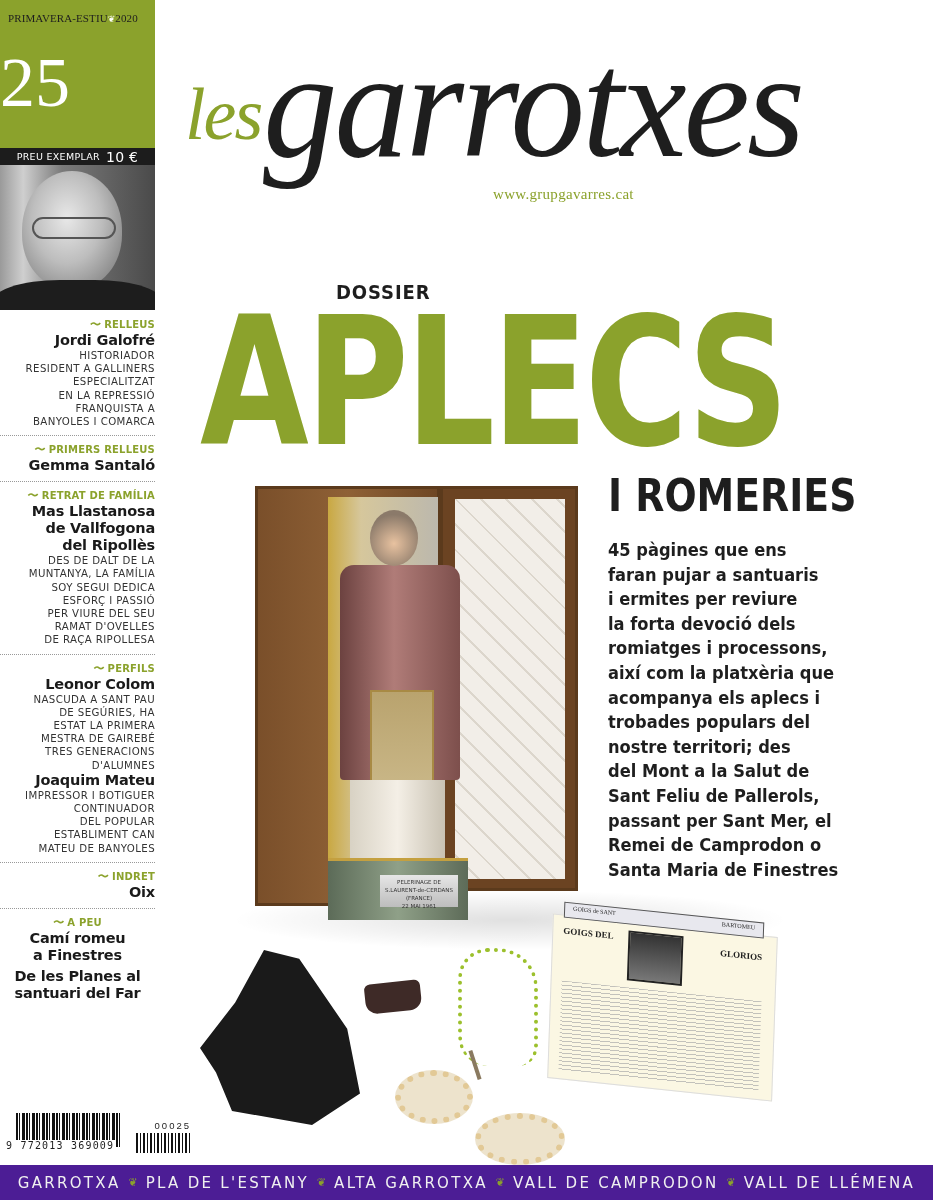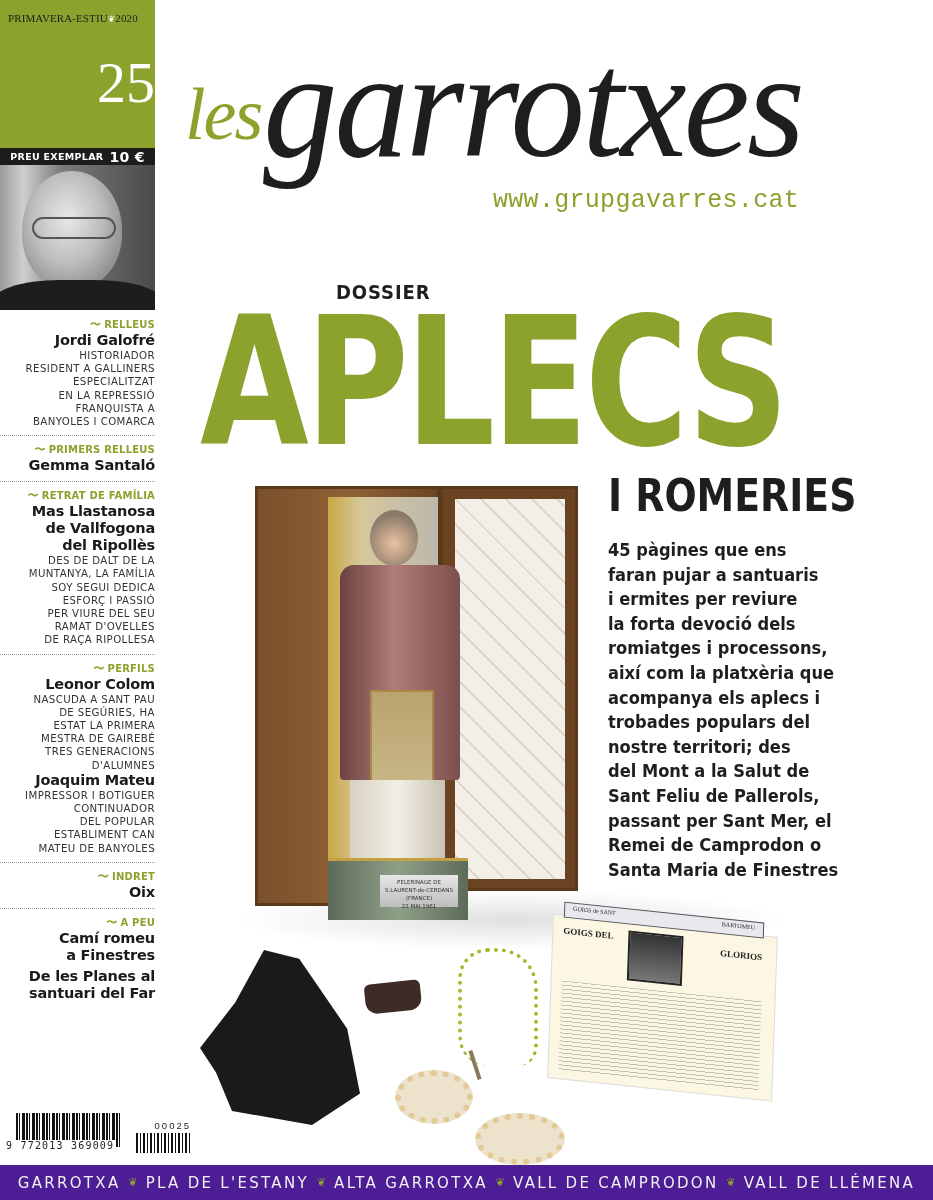--- a/index.html
+++ b/index.html
@@ -3,52 +3,52 @@
 <meta charset="utf-8">
 <style>
   * { box-sizing: border-box; margin: 0; padding: 0; }
   html, body { width: 933px; height: 1200px; background: #fff; overflow: hidden; }
   body { position: relative; font-family: "Liberation Sans", sans-serif; color: #1e1e1e; }
 
   
   .issue-box { position: absolute; left: 0; top: 0; width: 155px; height: 148px; background: #8ba22c; }
   .season { position: absolute; left: 8px; top: 12px; font-family: "Liberation Serif", serif; font-size: 11px; color: #1e1e1e; letter-spacing: 0.1px; white-space: nowrap; }
   .season .leaf { color: #fff; font-size: 9px; }
-  .issue-num { position: absolute; left: 0; width: 155px; top: 40px; text-align: right; font-family: "Liberation Serif", serif; font-size: 58px; line-height: 86px; color: #fff; }
-  .price-bar { position: absolute; left: 0; top: 148px; width: 155px; height: 17px; background: #1c1c1c; color: #fff; font-family: "DejaVu Sans", sans-serif; font-weight: bold; font-size: 9.5px; display: flex; align-items: center; justify-content: center; gap: 6px; letter-spacing: 0.3px; }
+  .issue-num { position: absolute; left: 0; width: 155px; top: 40px; text-align: left; font-family: "Liberation Serif", serif; font-size: 70px; line-height: 86px; color: #fff; }
+  .price-bar { position: absolute; left: 0; top: 148px; width: 155px; height: 17px; background: #1c1c1c; color: #fff; font-family: "DejaVu Sans", sans-serif; font-weight: normal; font-size: 9.5px; display: flex; align-items: center; justify-content: center; gap: 6px; letter-spacing: 0.3px; }
   .price-bar .val { font-size: 14px; }
 
   
   .portrait { position: absolute; left: 0; top: 165px; width: 155px; height: 145px; background: linear-gradient(90deg, #9a9a9a 0%, #cfcfcf 15%, #7a7a7a 40%, #4a4a4a 100%); overflow: hidden; }
   .portrait .head { position: absolute; left: 22px; top: 6px; width: 100px; height: 118px; border-radius: 50% 50% 46% 46%; background: radial-gradient(ellipse at 45% 40%, #e8e8e8 0%, #bdbdbd 45%, #8a8a8a 80%); }
   .portrait .glasses { position: absolute; left: 32px; top: 52px; width: 84px; height: 22px; border: 2px solid #555; border-radius: 12px; }
   .portrait .body { position: absolute; left: -10px; top: 115px; width: 175px; height: 60px; background: #1d1d1d; border-radius: 40% 40% 0 0; }
 
   
   .toc { position: absolute; left: 0; top: 318px; width: 155px; text-align: right; font-family: "DejaVu Sans", sans-serif; }
   .toc-section { padding-bottom: 7px; margin-bottom: 7px; border-bottom: 1px dotted #999; }
-  .toc-section.last { border-bottom: none; }
+  .toc-section.last { border-bottom: none; text-align: center; }
   .toc-kicker { color: #8ba22c; font-weight: bold; font-size: 10px; letter-spacing: 0.2px; line-height: 14px; }
   .toc-kicker .swirl { font-size: 11px; margin-right: 3px; }
   .toc-title { font-weight: bold; font-size: 14.5px; line-height: 17px; color: #1a1a1a; letter-spacing: -0.2px; }
   .toc-desc { font-size: 10.2px; line-height: 13.2px; color: #333; letter-spacing: 0.4px; }
 
   
   .barcode { position: absolute; left: 6px; top: 1113px; width: 115px; height: 38px; }
   .barcode .bars { position: absolute; left: 10px; top: 0; width: 105px; height: 34px; background: repeating-linear-gradient(90deg, #111 0 2px, #fff 2px 3px, #111 3px 4px, #fff 4px 6px, #111 6px 9px, #fff 9px 10px); }
   .barcode .digits { position: absolute; left: 0; top: 27px; font-family: "DejaVu Sans Mono", monospace; font-size: 10px; background: #fff; padding-right: 1px; letter-spacing: 1.2px; }
   .barcode2 { position: absolute; left: 136px; top: 1120px; width: 55px; height: 35px; }
   .barcode2 .digits { font-family: Liberation Sans, sans-serif; font-size: 9.5px; letter-spacing: 2px; text-align: right; }
   .barcode2 .bars { margin-top: 2px; height: 20px; background: repeating-linear-gradient(90deg, #111 0 2px, #fff 2px 4px, #111 4px 5px, #fff 5px 7px); }
 
   
   .masthead { position: absolute; left: 185px; top: 40px; width: 720px; height: 150px; }
   .mh-les { position: absolute; left: 0; top: 32px; font-family: "Liberation Serif", serif; font-style: italic; font-size: 74px; color: #8ba22c; letter-spacing: -2px; }
   .mh-garrotxes { position: absolute; left: 78px; top: -10px; font-family: "Liberation Serif", serif; font-style: italic; font-size: 152px; line-height: 150px; color: #1e1e1e; letter-spacing: -3px; transform: scaleX(0.98); transform-origin: left; }
-  .mh-url { position: absolute; left: 308px; top: 146px; font-family: Liberation Mono, monospace; font-size: 25px; color: #8ba22c; letter-spacing: 0.3px; }
+  .mh-url { position: absolute; left: 308px; top: 146px; font-family: Liberation Serif, serif; font-size: 15px; color: #8ba22c; letter-spacing: 0.3px; }
 
   
   .dossier-label { position: absolute; left: 336px; top: 280px; font-family: "DejaVu Sans", sans-serif; font-weight: bold; font-size: 20px; letter-spacing: 1px; color: #1e1e1e; transform: scaleX(0.9); transform-origin: left; }
   .dossier-title { position: absolute; left: 200px; top: 298px; font-family: "DejaVu Sans", sans-serif; font-weight: bold; font-size: 178px; line-height: 170px; color: #8ba22c; letter-spacing: -4px; transform: scaleX(0.79); transform-origin: left; }
   .dossier-sub { position: absolute; left: 608px; top: 470px; font-family: "DejaVu Sans", sans-serif; font-weight: bold; font-size: 44px; letter-spacing: 0; color: #1e1e1e; transform: scaleX(0.86); transform-origin: left; white-space: nowrap; }
   .dossier-body { position: absolute; left: 608px; top: 538px; width: 320px; font-family: "DejaVu Sans", sans-serif; font-weight: bold; font-size: 18.5px; line-height: 24.6px; color: #1e1e1e; transform: scaleX(0.88); transform-origin: left; }
   .dossier-body span { display: block; white-space: nowrap; }
 
   
   .photo { position: absolute; left: 190px; top: 480px; width: 610px; height: 685px; }

